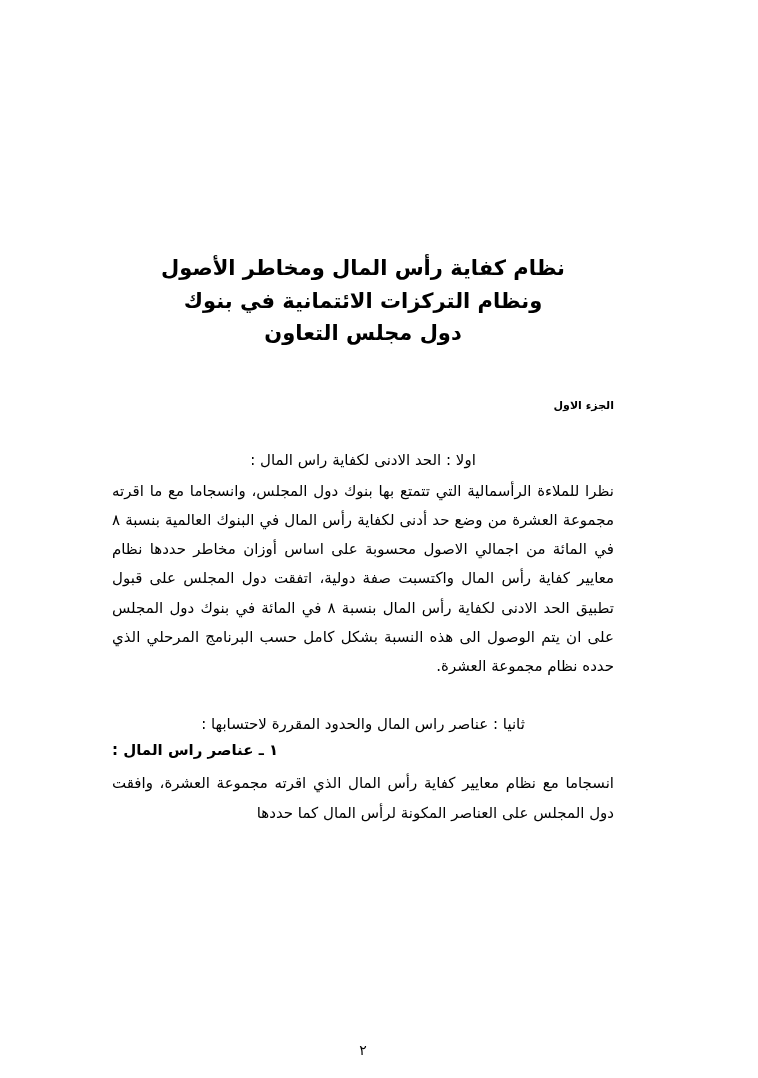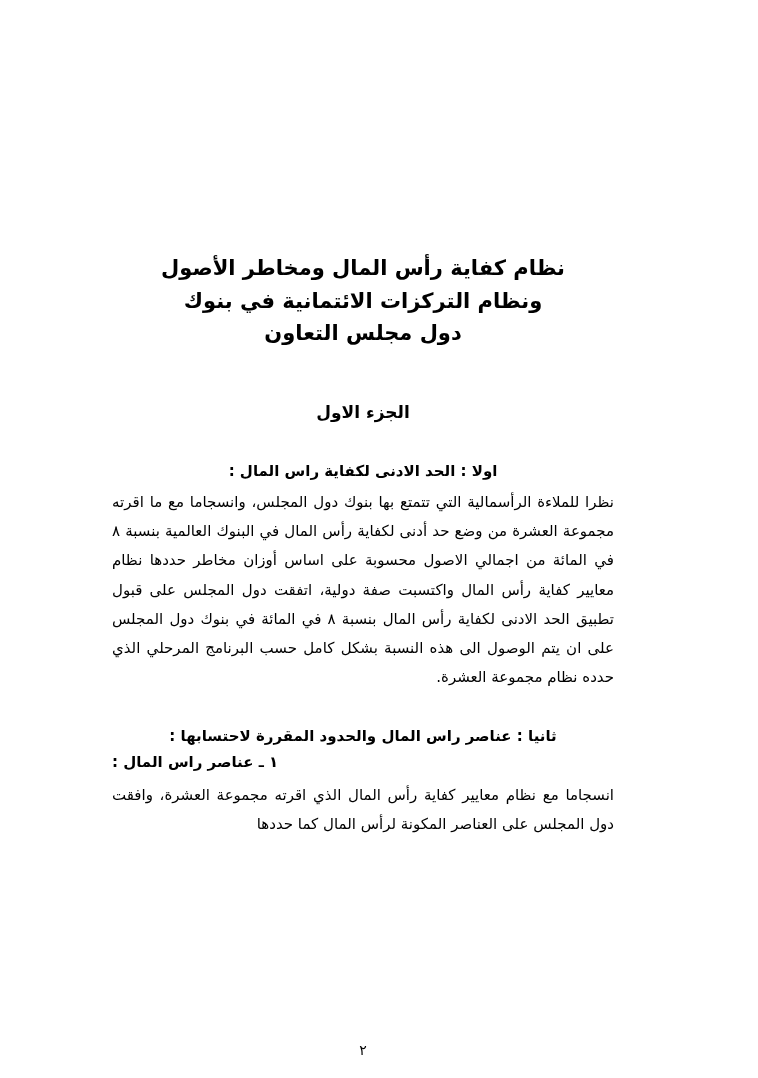--- a/index.html
+++ b/index.html
@@ -32,33 +32,33 @@
     line-height: 1.55;
     letter-spacing: 0px;
     color: #000;
   }
   .doc-title .line {
     display: block;
     white-space: nowrap;
   }
   .part-heading {
     margin-top: 46px;
-    text-align: center;
+    text-align: right;
     font-weight: bold;
-    font-size: 17px;
+    font-size: 11px;
     line-height: 1.9;
   }
   .part-heading .line {
     display: block;
   }
   .section {
     margin-top: 34px;
   }
   .section-heading {
-    font-weight: bold;
+    font-weight: normal;
     font-size: 15px;
     text-align: center;
     margin-bottom: 8px;
   }
   .sub-heading {
     font-weight: bold;
     font-size: 15px;
     text-align: left;
     margin: 6px 0 10px 0;
   }

